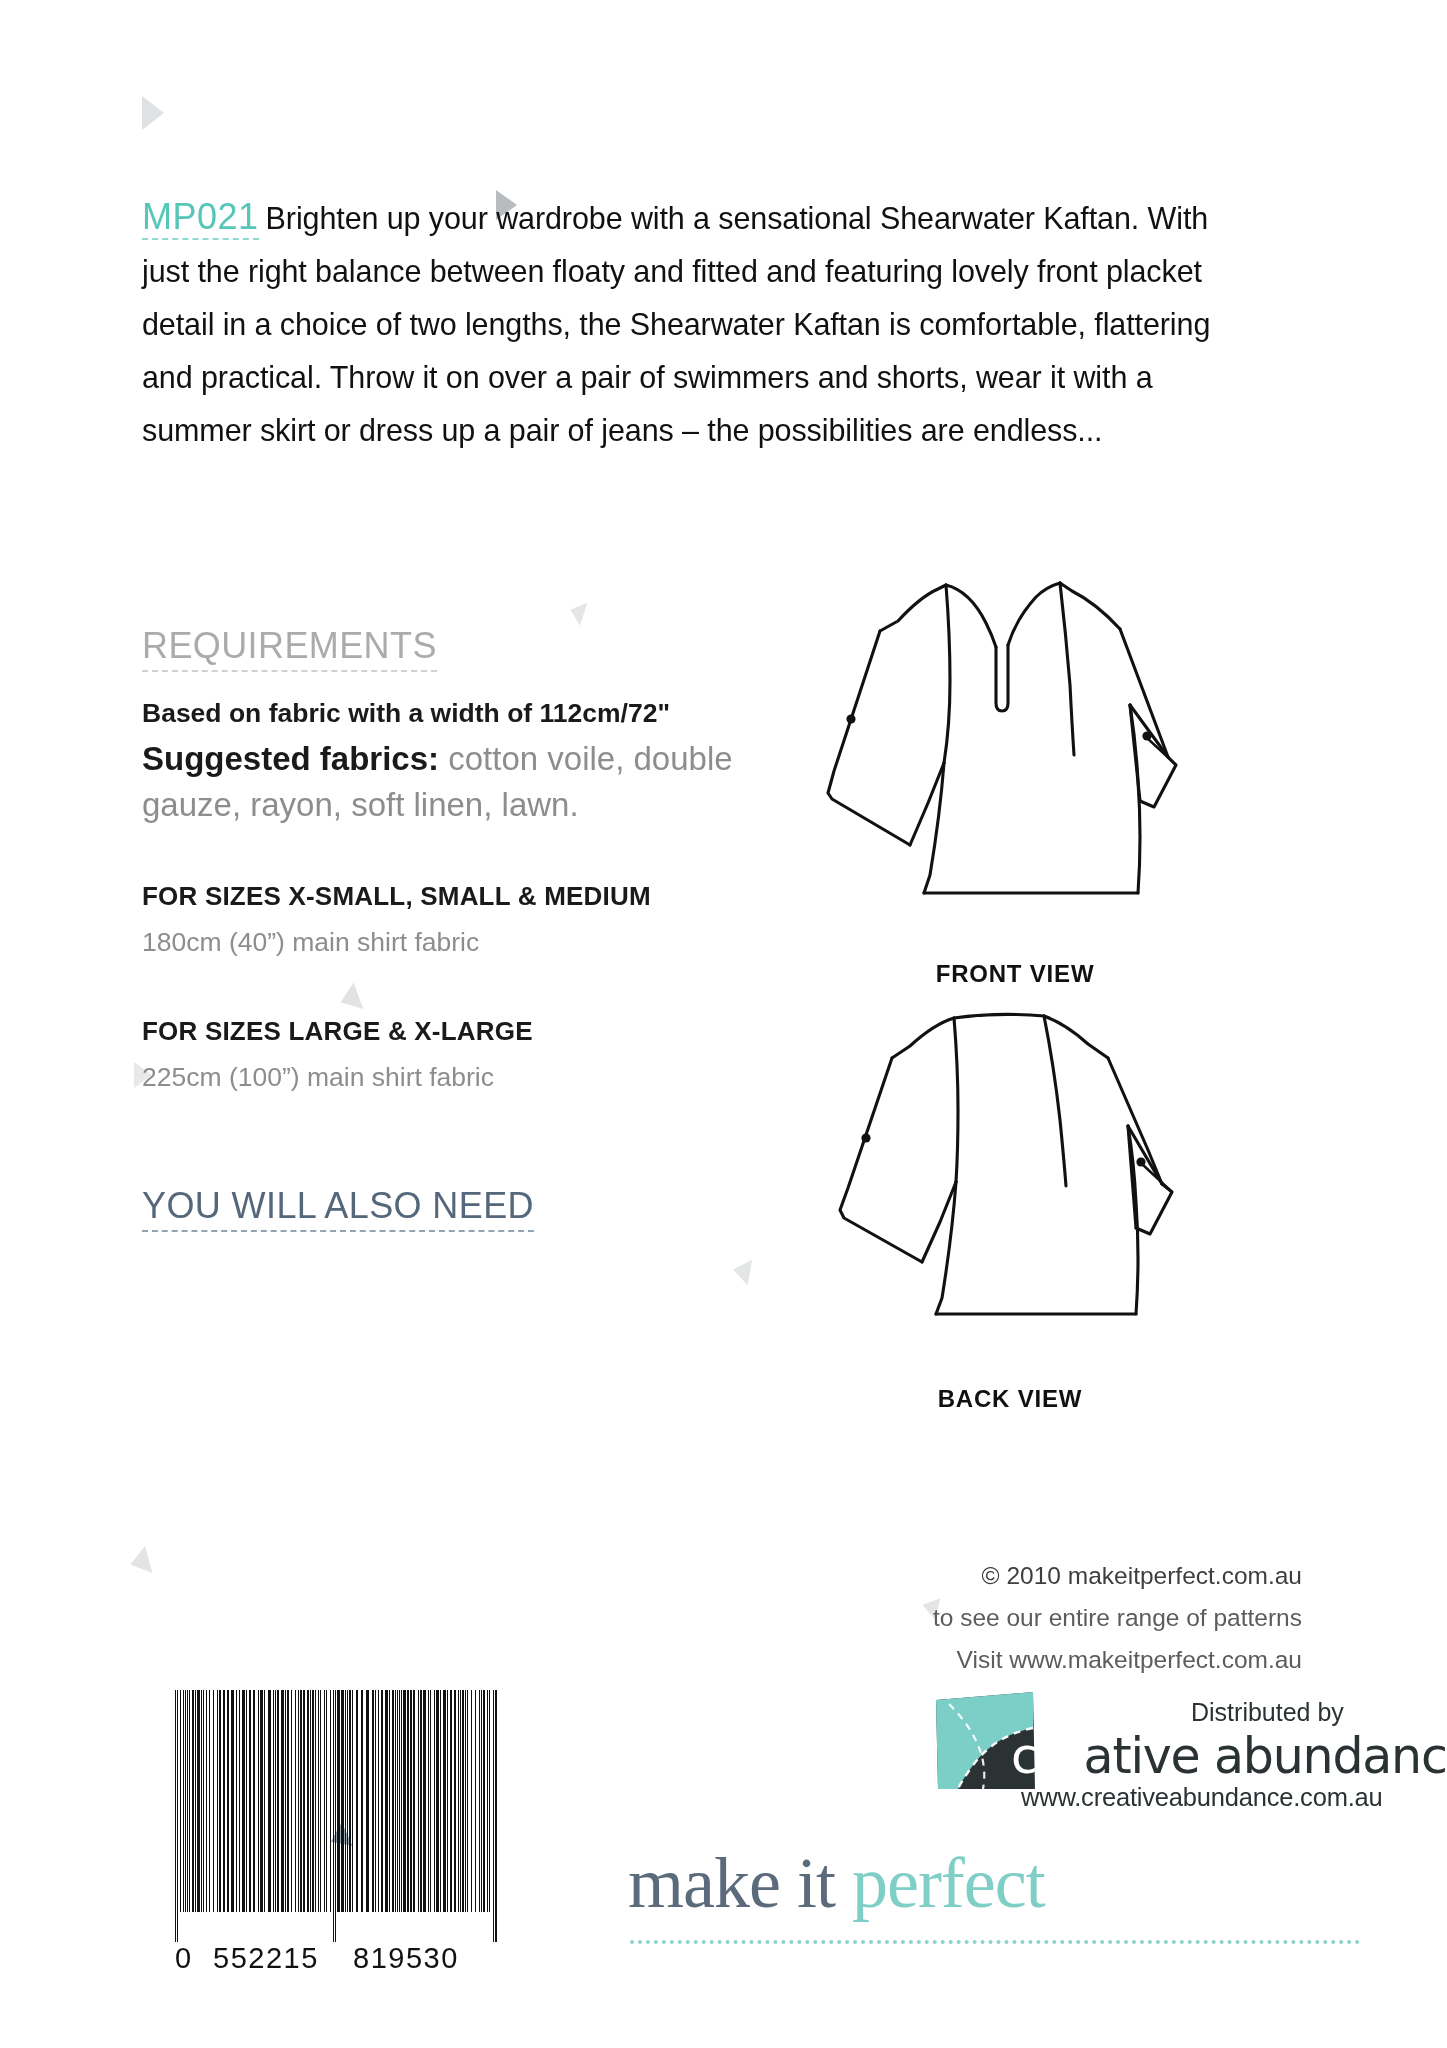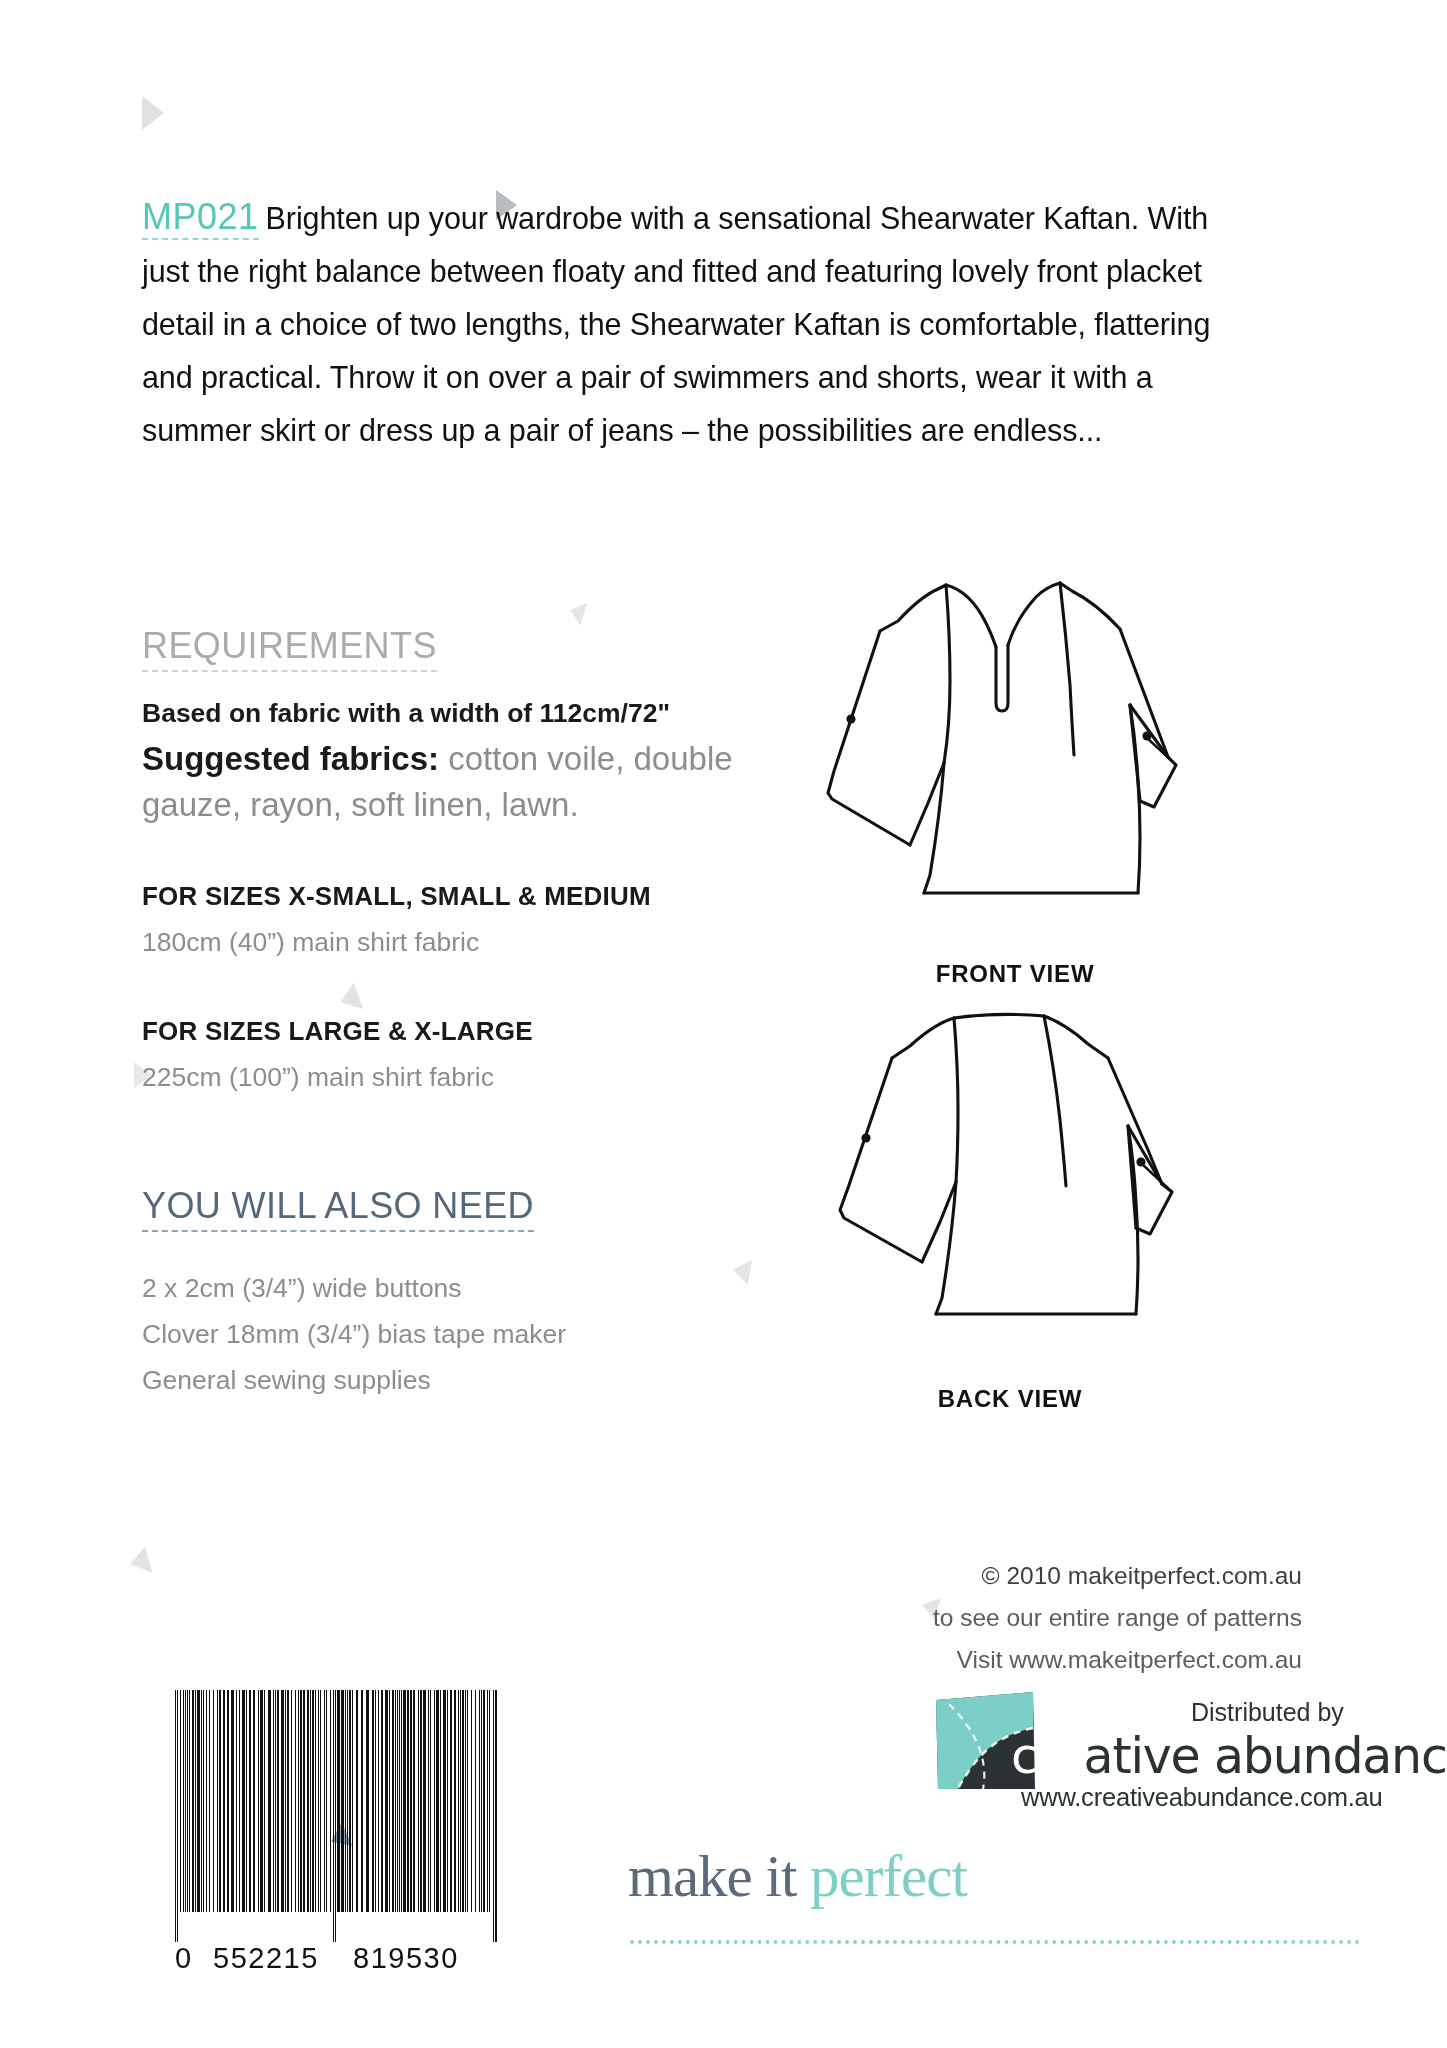--- a/index.html
+++ b/index.html
@@ -152,21 +152,21 @@
   #mip {
     position: absolute;
     left: 628px;
     top: 1842px;
     width: 740px;
     height: 110px;
   }
   #mip-word {
     position: absolute;
     left: 0; top: 0;
-    font-size: 59px;
+    font-size: 72px;
     font-family: "Liberation Serif", serif;
     white-space: nowrap;
     letter-spacing: -1px;
   }
   #mip-word .m1 { color: #5b6b7c; }
   #mip-word .m2 { color: #7fcfc6; }
   #mip-dots {
     position: absolute;
     left: 2px; top: 98px;
     width: 730px; height: 5px;
@@ -235,25 +235,20 @@
     <div class="line light">180cm (40”) main shirt fabric</div>
   </div>
 
   <div class="blk" id="blk-lg">
     <div class="line cap">FOR SIZES LARGE &amp; X-LARGE</div>
     <div class="line light">225cm (100”) main shirt fabric</div>
   </div>
 
   <div class="sec-head" id="also-head">YOU WILL ALSO NEED</div>
 
-  <div class="blk" id="blk-also">
-    <div class="line light">2 x 2cm (3/4”) wide buttons</div>
-    <div class="line light">Clover 18mm (3/4”) bias tape maker</div>
-    <div class="line light">General sewing supplies</div>
-  </div>
 
   <div class="fig" id="fig-back">
     <svg width="400" height="360" viewBox="0 0 400 360">
       <g fill="none" stroke="#111" stroke-width="3.1" stroke-linejoin="round" stroke-linecap="round">
 
         <path d="M62 48 L80 36 Q104 14 124 8"></path>
         <path d="M124 8 Q168 2 214 6"></path>
         <path d="M214 6 Q236 14 258 34 L278 48"></path>
 
         <path d="M62 48 L18 178 L10 200 L14 208 L92 252"></path>

